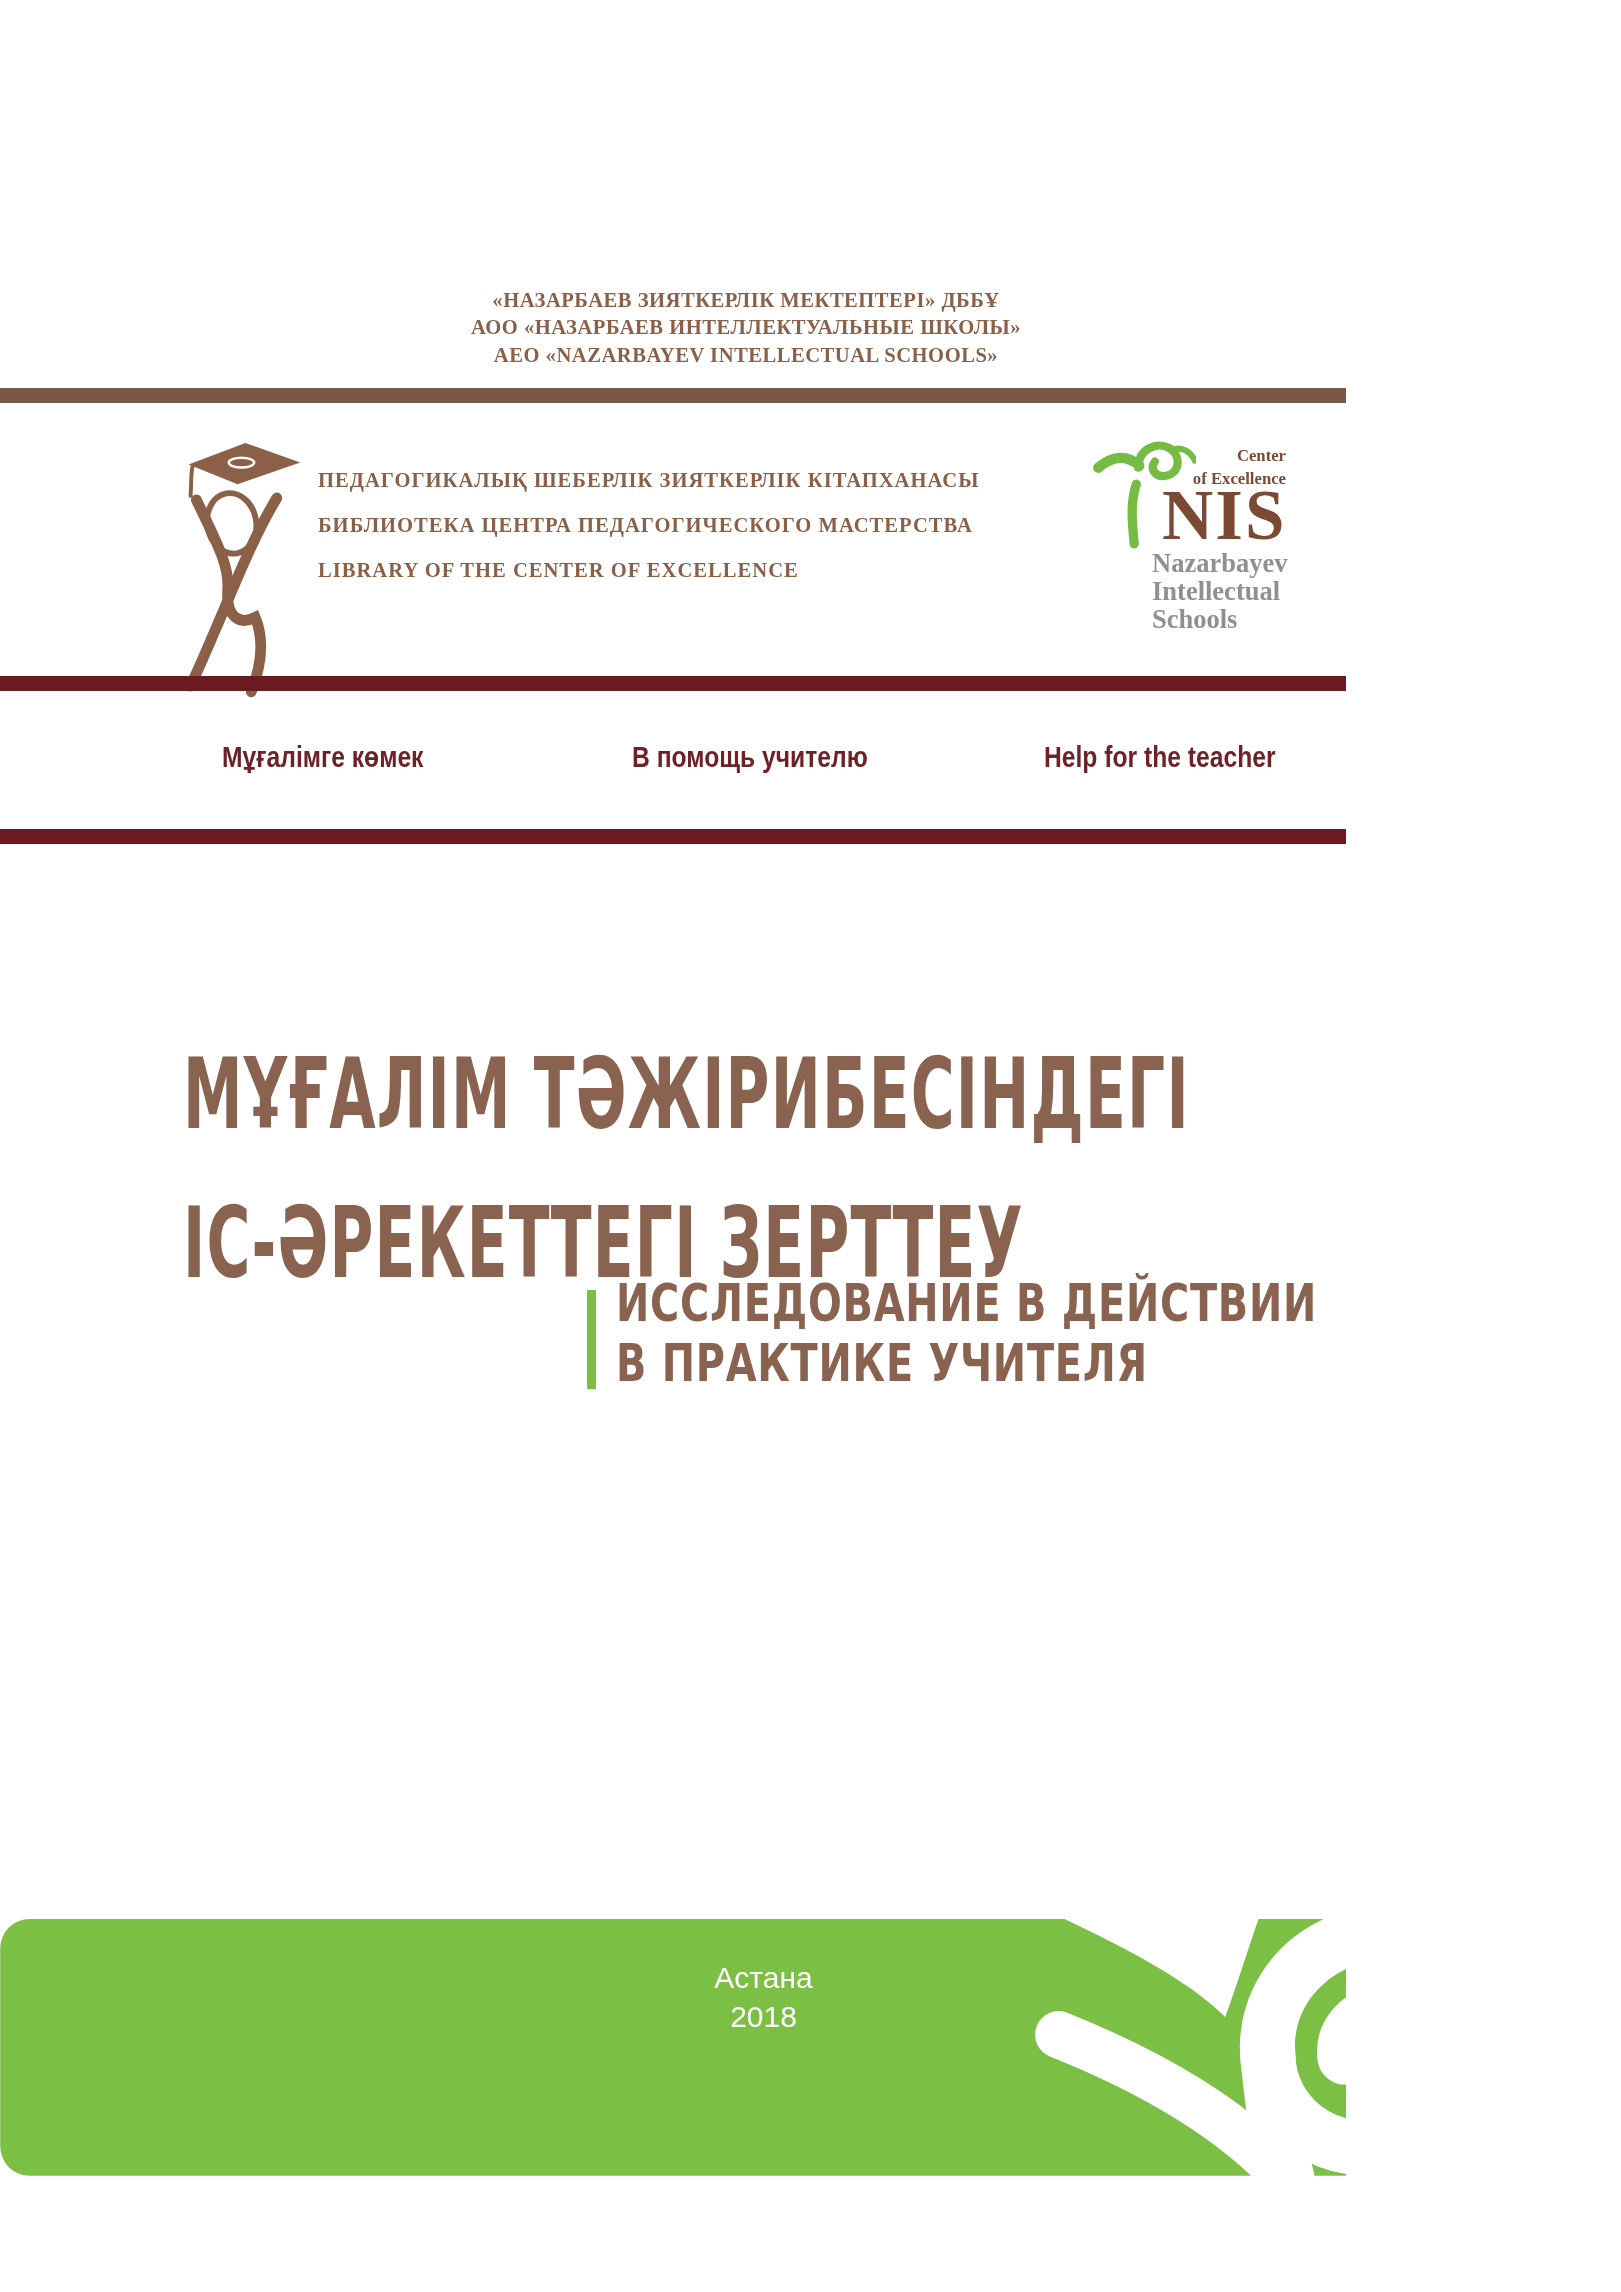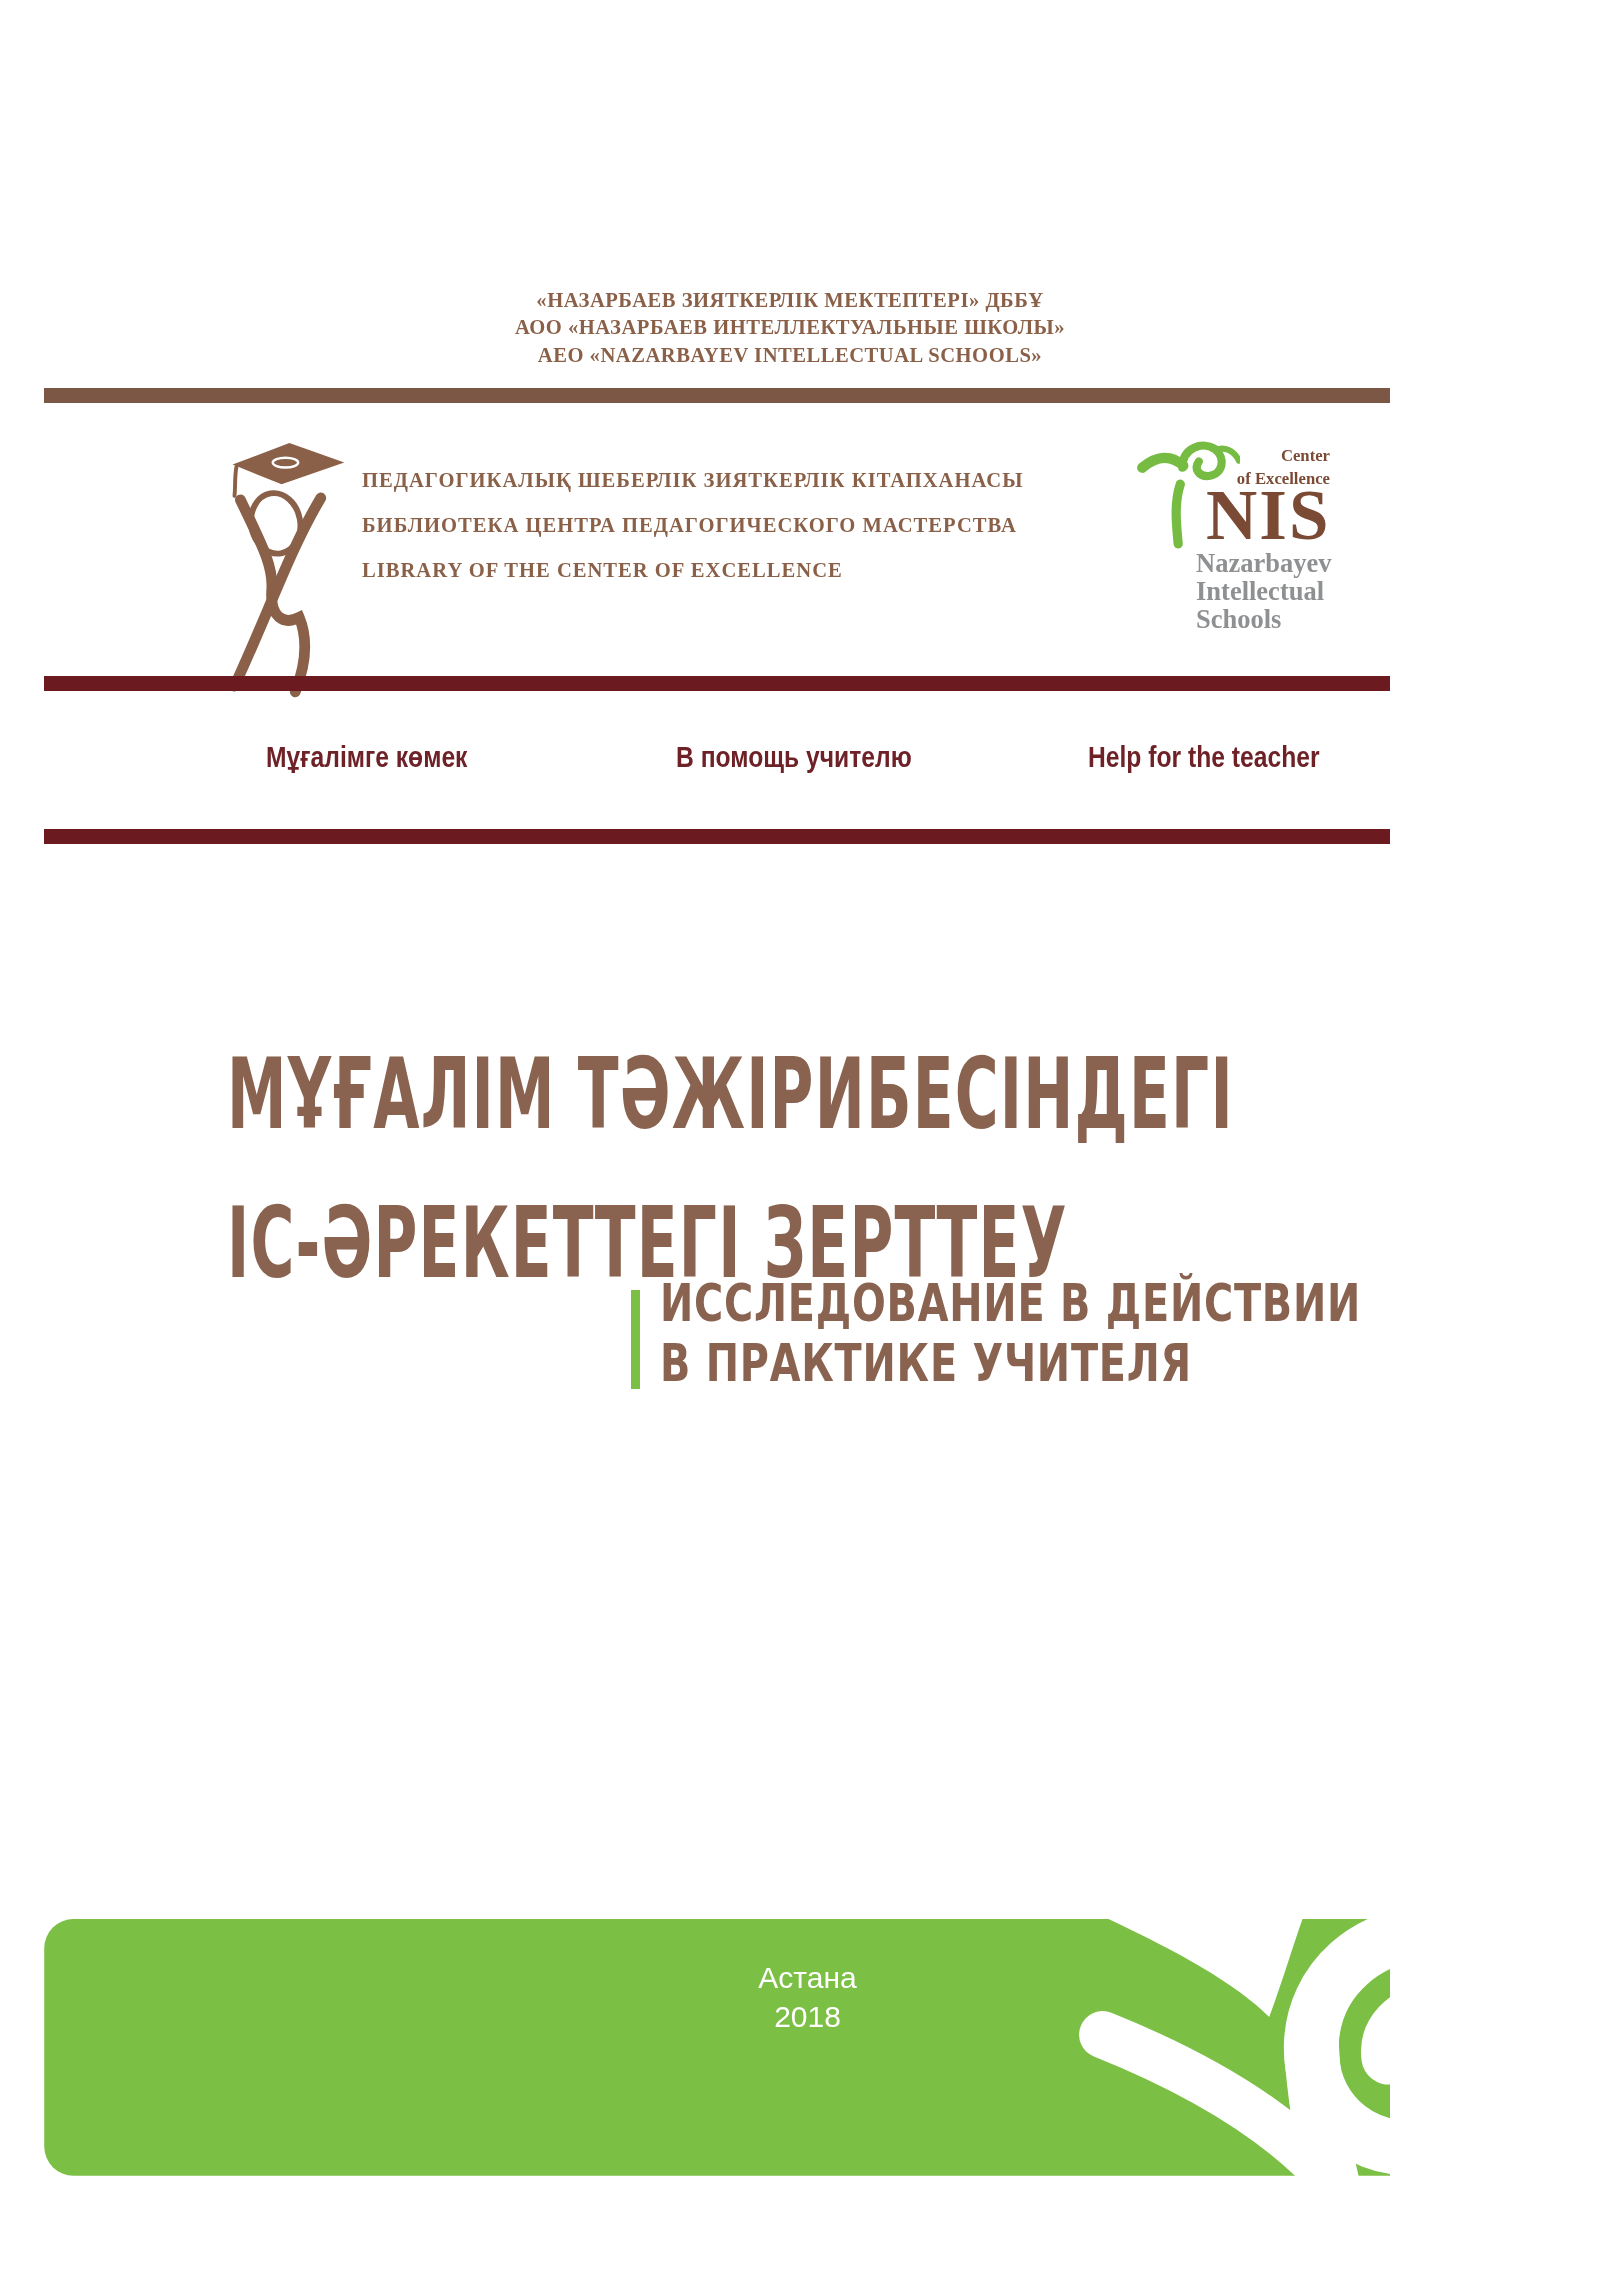--- a/index.html
+++ b/index.html
@@ -1,17 +1,17 @@
 <!DOCTYPE html>
 <html><head>
 <meta charset="utf-8">
 <style>
   html,body{margin:0;padding:0;background:#ffffff;}
   .page{position:relative;width:1346px;height:2293px;background:#ffffff;overflow:hidden;
-        font-family:"Liberation Sans",sans-serif;margin-left:44px;}
+        font-family:"Liberation Sans",sans-serif;}
   .abs{position:absolute;}
 
   
   .org-header{left:0;top:287px;width:1492px;text-align:center;color:#8A6048;
               font-family:"Liberation Serif",serif;font-weight:bold;font-size:20.6px;line-height:27.4px;
               letter-spacing:0.5px;}
   
   .rule{left:0;width:1492px;}
   .rule-brown{top:388px;height:14.7px;background:#7D5746;}
   .rule-maroon-1{top:676px;height:14.7px;background:#6B1B20;}

